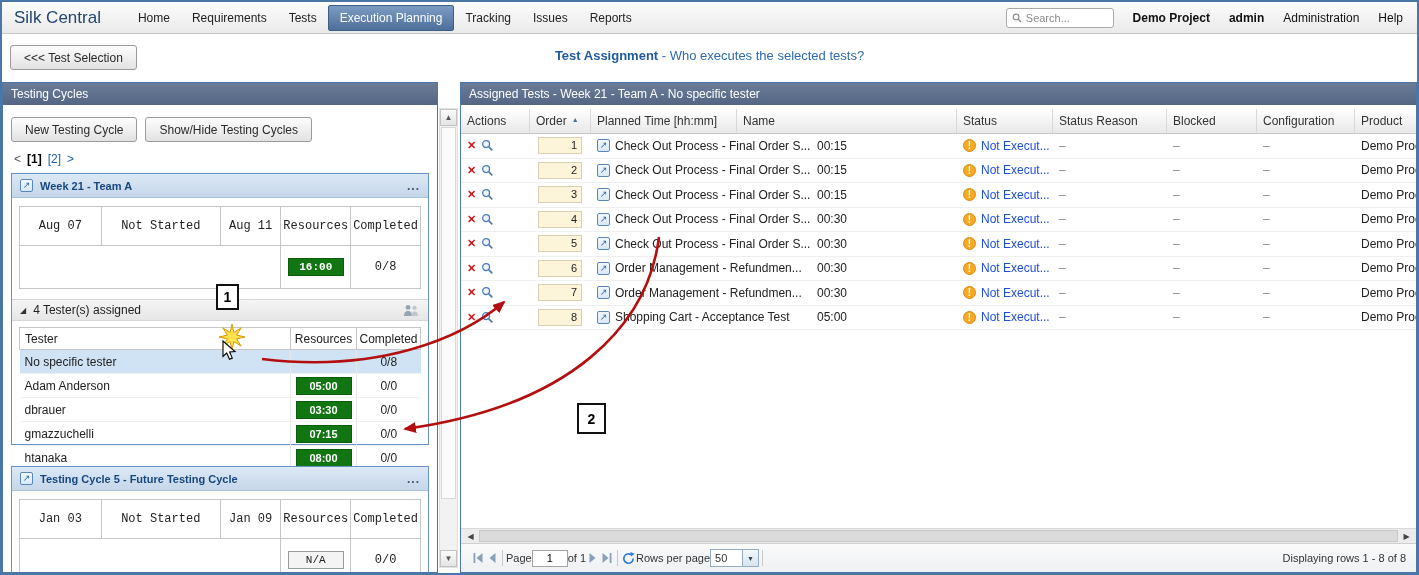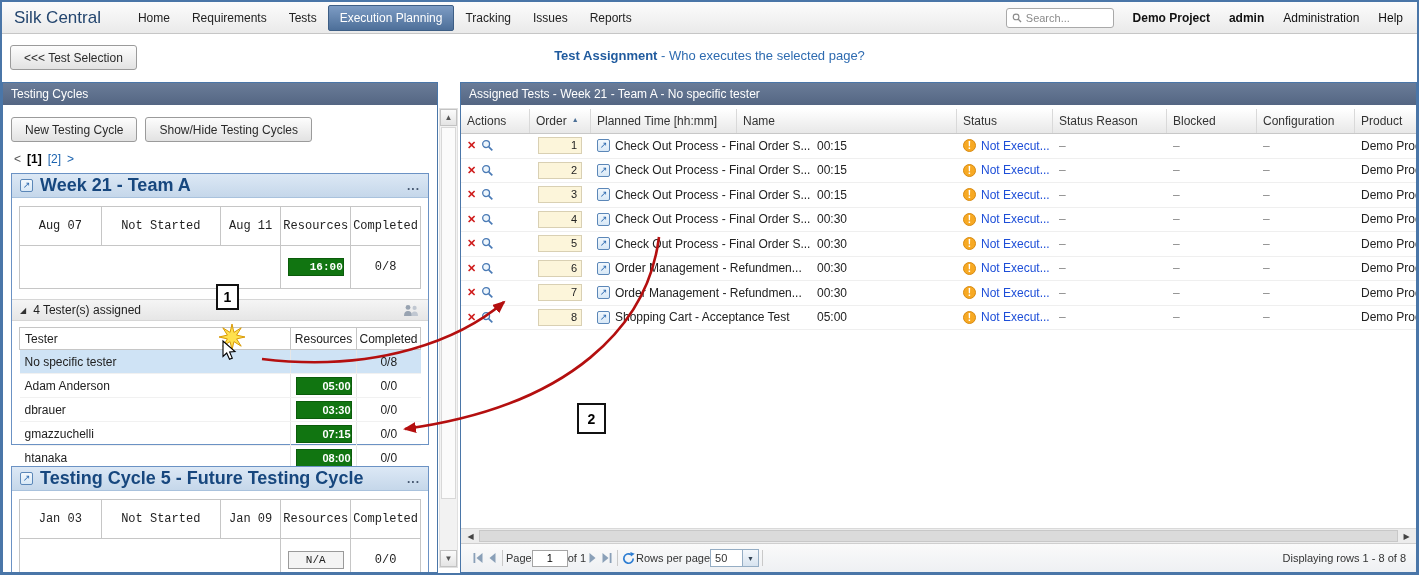--- a/index.html
+++ b/index.html
@@ -43,34 +43,34 @@
   
   .lp-buttons { position:absolute; top:34px; left:8px; display:flex; gap:8px; }
   .pager-line { position:absolute; top:69px; left:11px; font-size:12px; display:flex; gap:6px; }
   .pg-prev { color:#555; } .pg-cur { color:#000; font-weight:bold; } .pg-link { color:#1a62ae; }
 
   .cycle-card { position:absolute; left:8px; width:418px; border:1px solid #6b92c4; background:#fff; }
   .card1 { top:90px; height:272px; }
   .card2 { top:383px; height:150px; }
   .card-hd { height:24px; background:linear-gradient(#dce8f5,#c5d7ea); border-bottom:1px solid #a9c2dd;
              display:flex; align-items:center; padding:0 8px; gap:7px; }
-  .card-title { color:#17477e; font-weight:bold; font-size:18px; flex:1; white-space:nowrap; overflow:hidden; }
+  .card-title { color:#17477e; font-weight:bold; font-size:11px; flex:1; white-space:nowrap; overflow:hidden; }
   .dots { color:#44566e; font-weight:bold; letter-spacing:1px; line-height:10px; }
 
   .goto { width:13px; height:13px; min-width:13px; border:1px solid #5b87b8;
           background:linear-gradient(#f2f8fd,#d8e8f6); color:#2e6bb0; font-size:9px; line-height:11px;
           text-align:center; display:inline-block; border-radius:2px; }
 
   table { border-collapse:collapse; }
   .sum-tbl { width:402px; margin:8px 7px 0; font-size:12px; }
   .sum-tbl td { border:1px solid #c6c6c6; text-align:center; height:24px; padding:12px 2px; white-space:nowrap;font-family:Liberation Mono, monospace; }
   .sum-tbl .row2 td { height:28px; }
 
   .badge-green { display:inline-block; min-width:56px; padding:2px 0; background:#117511;
-                 border:1px solid #0b5c0b; color:#fff; font-size:11px; font-weight:bold; text-align:right; }
+                 border:1px solid #0b5c0b; color:#fff; font-size:11px; font-weight:bold; text-align:center; }
   .badge-na { display:inline-block; min-width:56px; padding:2px 0; background:#f4f4f4;
               border:1px solid #9a9a9a; color:#222; font-size:11px; text-align:center; }
 
   .testers-bar { margin-top:10px; height:22px; background:linear-gradient(#f5f5f5,#e6e6e6);
                  border-top:1px solid #d6d6d6; border-bottom:1px solid #d6d6d6;
                  display:flex; align-items:center; padding:0 8px; gap:7px; font-size:12px; }
   .tri { font-size:8px; color:#333; }
   .people-ic { margin-left:auto; }
 
   .tester-tbl { width:402px; margin:6px 7px 8px; font-size:12px; }
@@ -166,21 +166,21 @@
       <span class="bold-link">admin</span>
       <span class="plain-link">Administration</span>
       <span class="plain-link">Help</span>
     </div>
   </div>
 
   <div class="subbar">
     <span class="btn back-btn">&lt;&lt;&lt; Test Selection</span>
     <div class="page-title">
       <span class="t-main">Test Assignment</span>
-      <span class="t-sub">- Who executes the selected page?</span>
+      <span class="t-sub">- Who executes the selected tests?</span>
     </div>
   </div>
 
   <div class="panel panel-left">
     <div class="panel-hd">Testing Cycles</div>
 
     <div class="lp-buttons">
       <span class="btn">New Testing Cycle</span>
       <span class="btn">Show/Hide Testing Cycles</span>
     </div>

